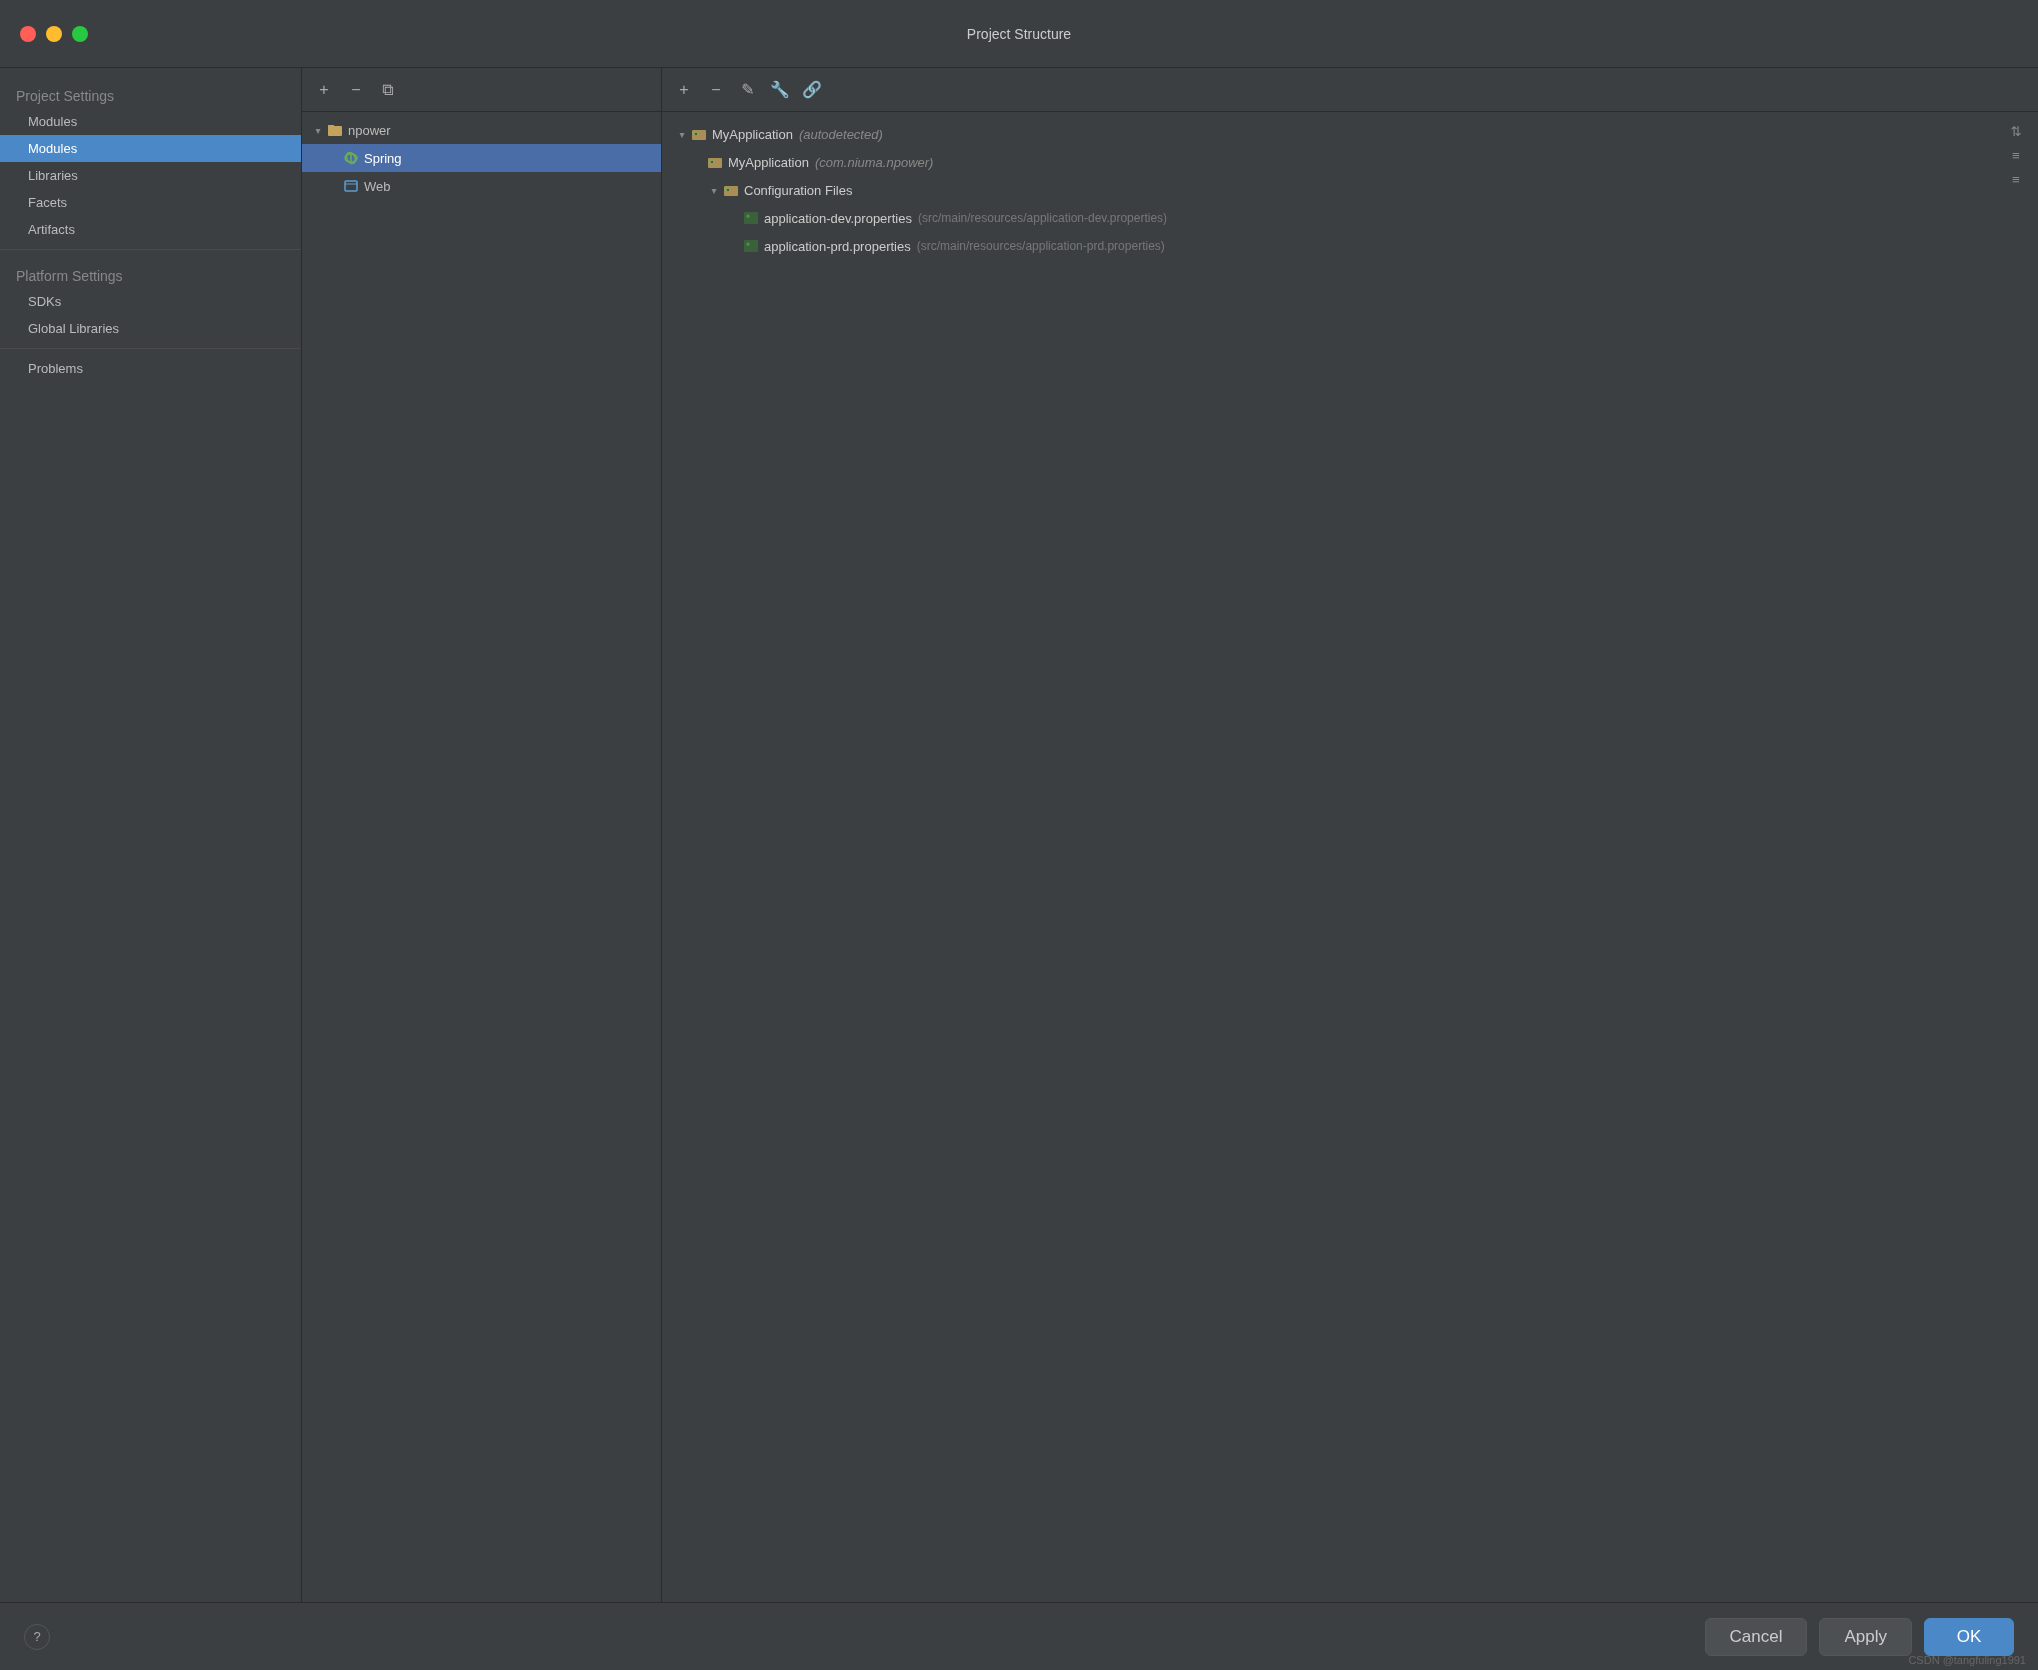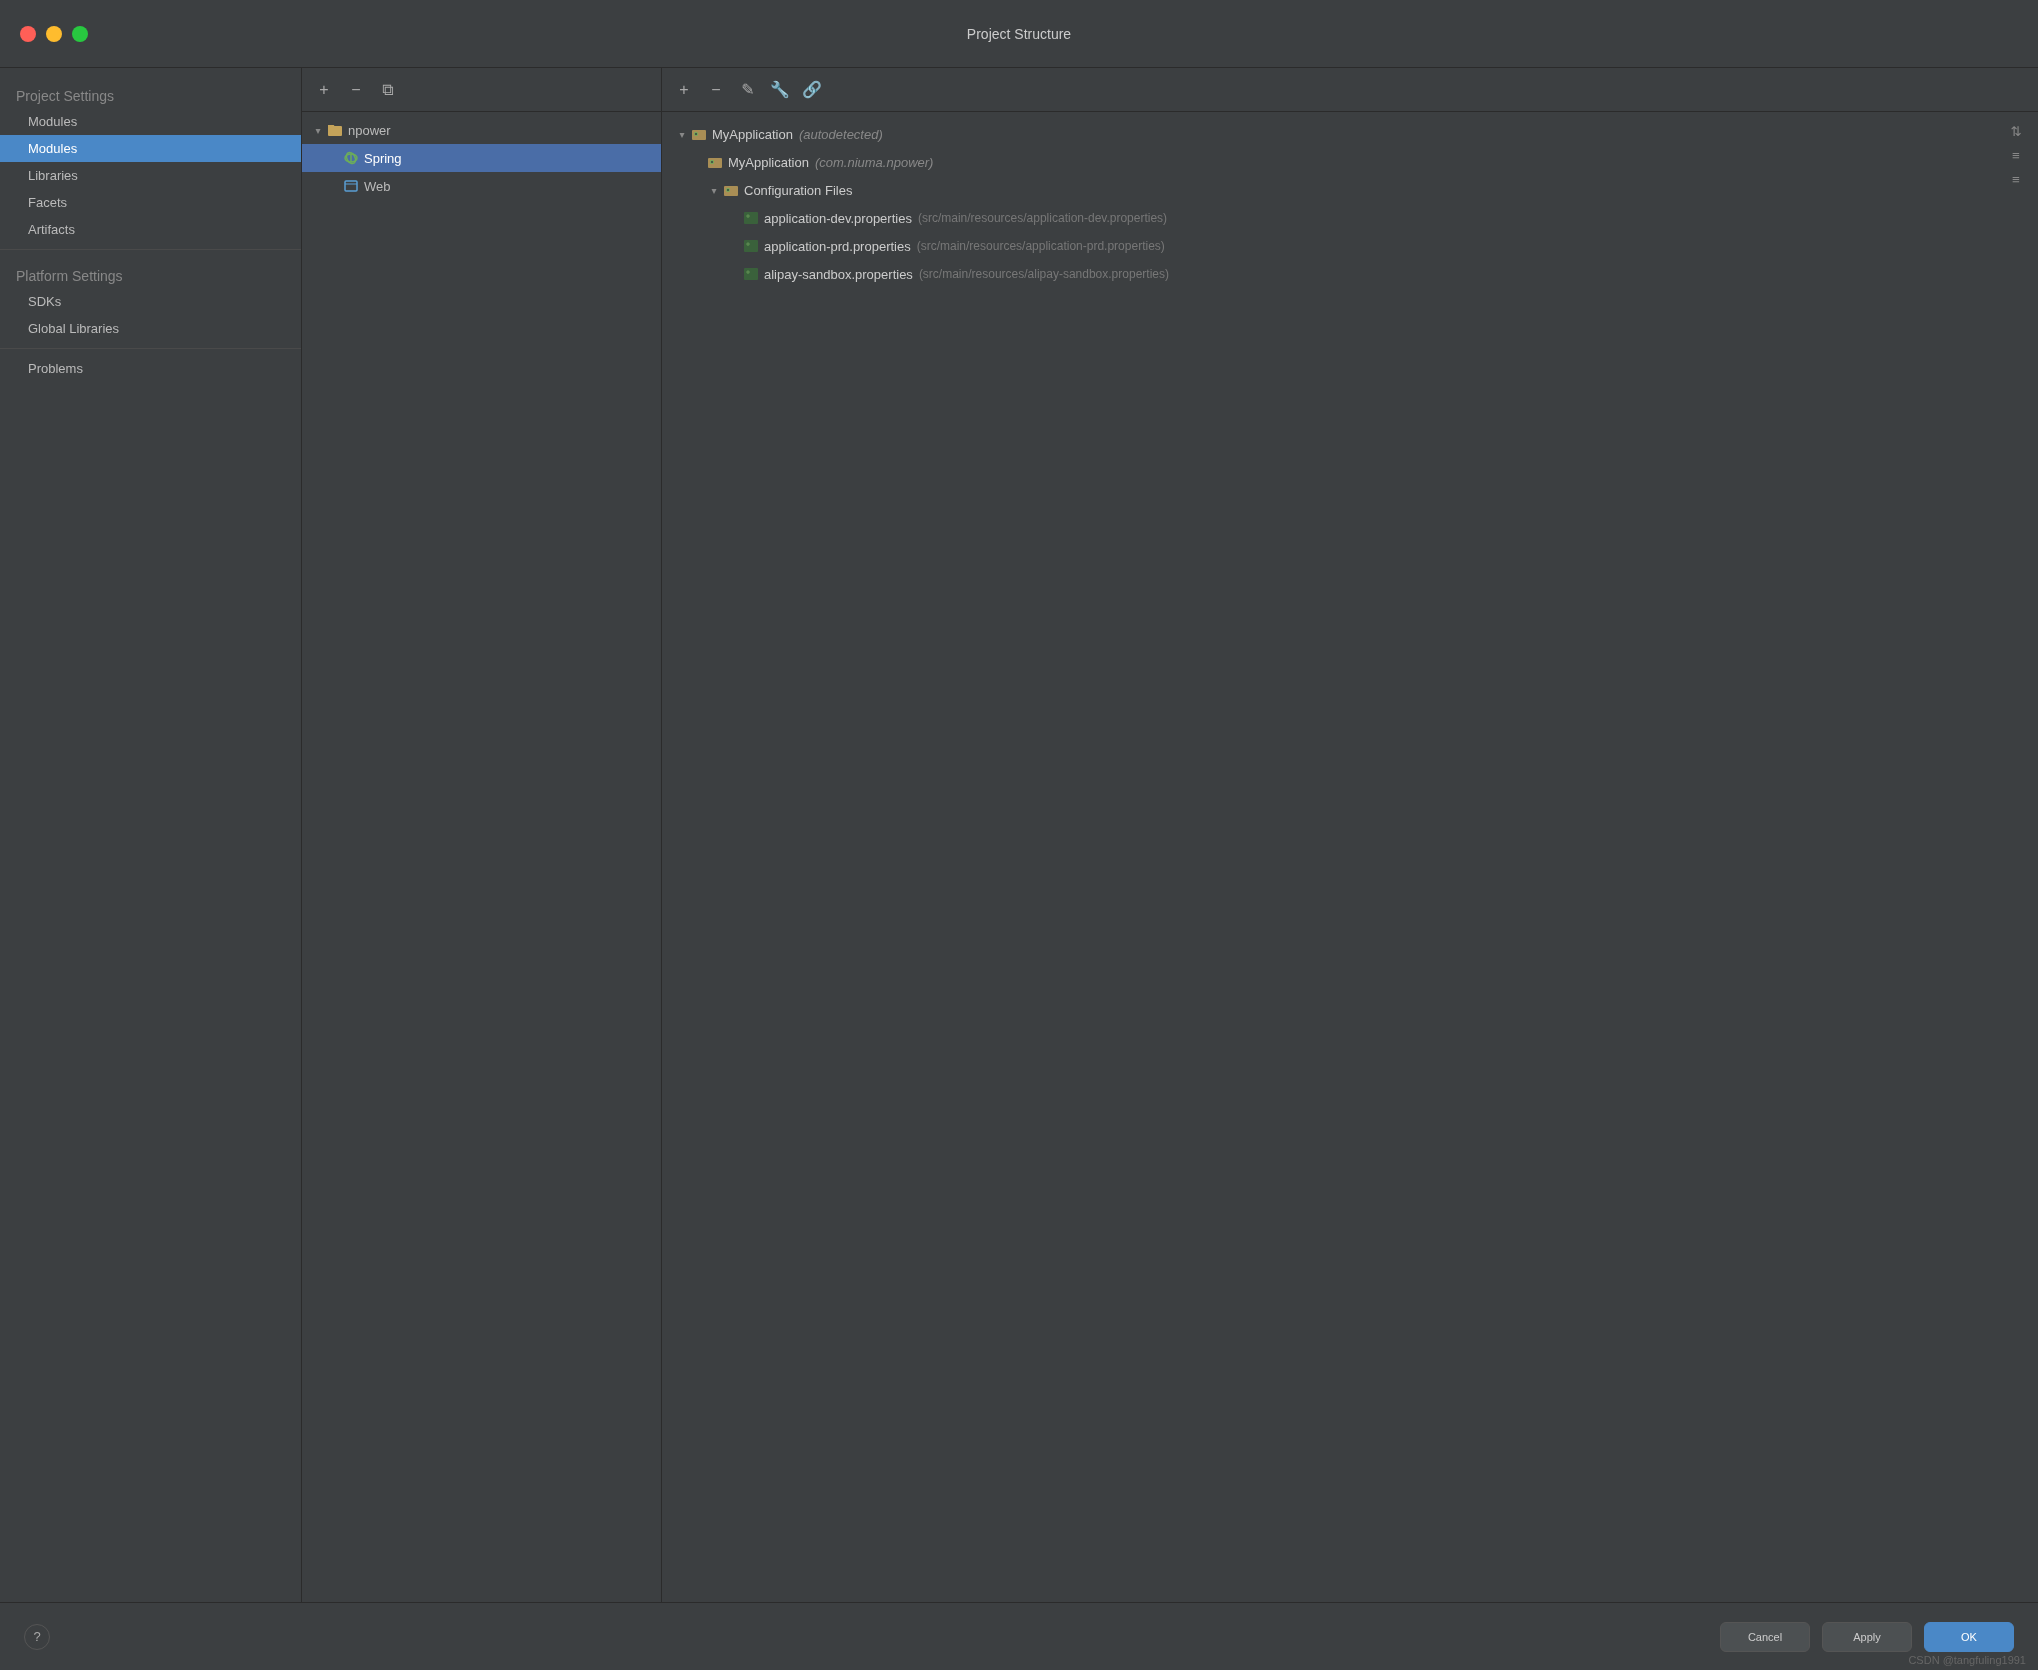--- a/index.html
+++ b/index.html
@@ -249,21 +249,21 @@
       color: #888;
       font-size: 12px;
     }
 
     .dialog-btn {
       padding: 8px 24px;
       border-radius: 6px;
       border: 1px solid #555;
       background: #4c5052;
       color: #ccc;
-      font-size: 11px;
+      font-size: 17px;
       cursor: pointer;
       min-width: 90px;
     }
     .dialog-btn.primary {
       background: #4a88c7;
       border-color: #4a88c7;
       color: #fff;
     }
 
     .watermark {
@@ -441,31 +441,20 @@
           <svg width="18" height="18" viewBox="0 0 18 18">
             <rect x="2" y="3" width="14" height="12" rx="1" fill="#3a6a3a" opacity="0.8"></rect>
             <circle cx="6" cy="7" r="1.5" fill="#6cad5a"></circle>
             <circle cx="6" cy="7" r="0.7" fill="#3c3f41"></circle>
           </svg>
         </span>
         <span class="item-name">application-prd.properties</span>
         <span class="item-path">(src/main/resources/application-prd.properties)</span>
       </div>
 
-      <div class="content-tree-item" style="padding-left: 80px;">
-        <span class="tree-icon">
-          <svg width="18" height="18" viewBox="0 0 18 18">
-            <rect x="2" y="3" width="14" height="12" rx="1" fill="#3a6a3a" opacity="0.8"></rect>
-            <circle cx="6" cy="7" r="1.5" fill="#6cad5a"></circle>
-            <circle cx="6" cy="7" r="0.7" fill="#3c3f41"></circle>
-          </svg>
-        </span>
-        <span class="item-name">alipay-sandbox.properties</span>
-        <span class="item-path">(src/main/resources/alipay-sandbox.properties)</span>
-      </div>
 
 
     </div>
   </div>
 
 </div>
 
 <div class="bottom-bar">
   <div class="bottom-left">
     <button class="toolbar-btn" style="border: 1px solid #555; border-radius: 50%; width: 26px; height: 26px; font-size: 13px;">

